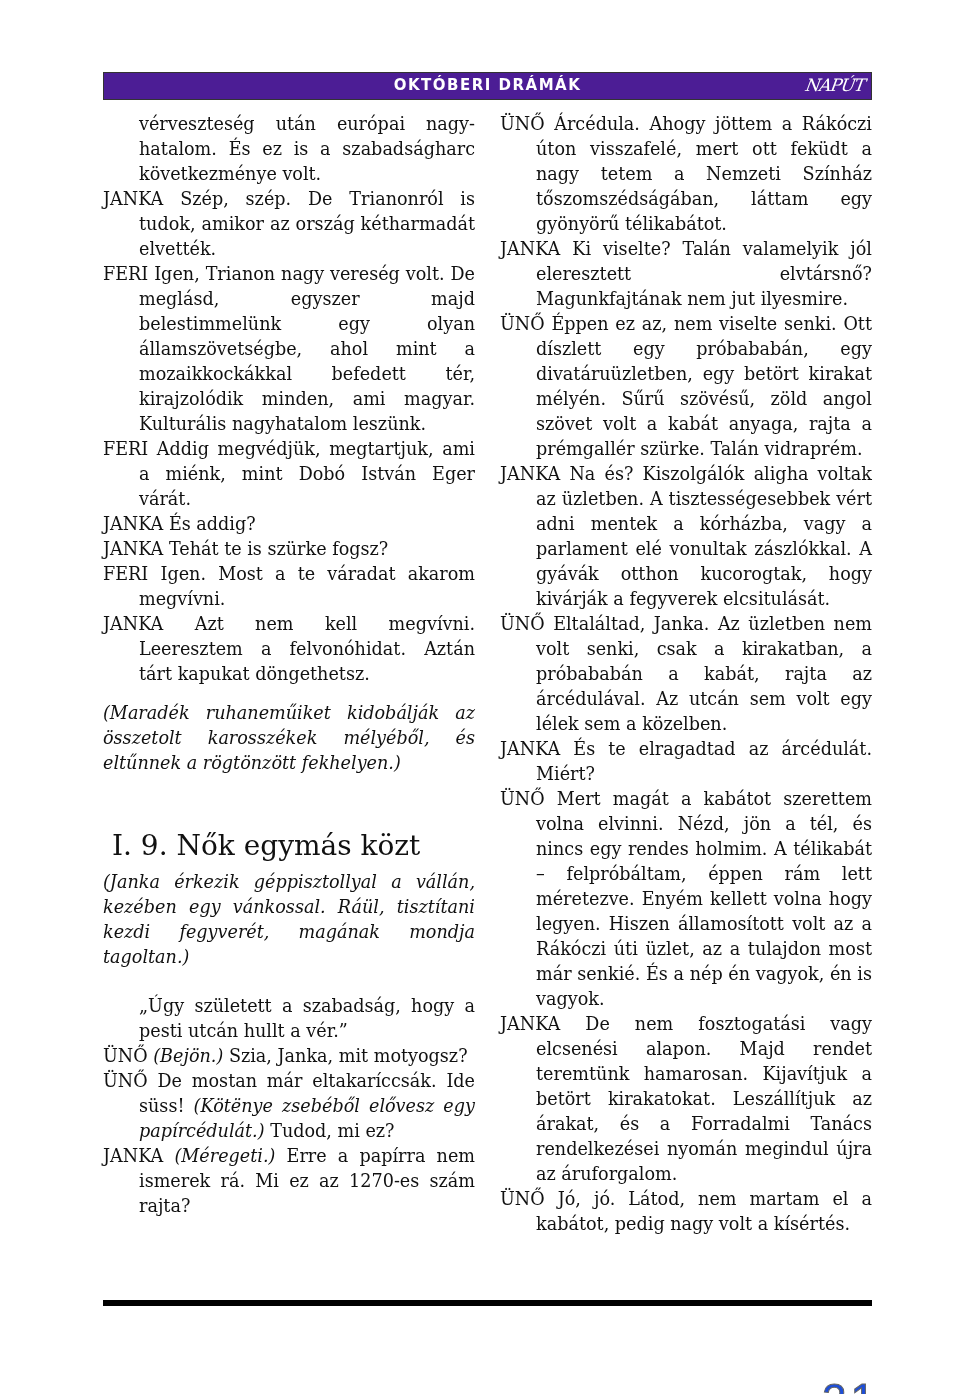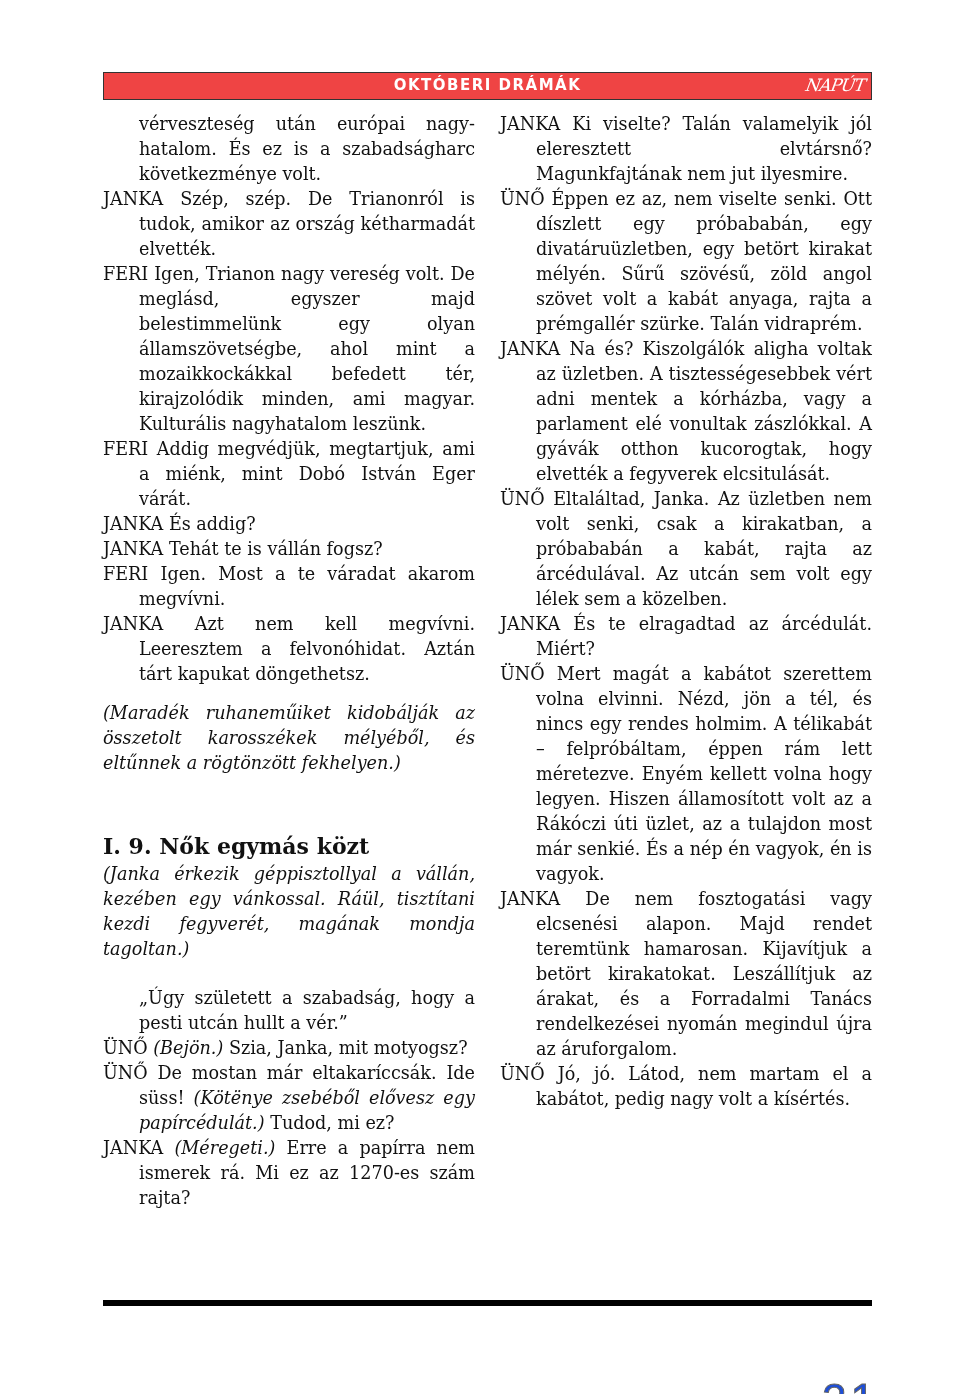--- a/index.html
+++ b/index.html
@@ -1,75 +1,76 @@
 <!DOCTYPE html>
 <html><head>
 <meta charset="utf-8">
 <style>
   html, body { margin: 0; padding: 0; background: #ffffff; }
   body { width: 975px; height: 1394px; position: relative; overflow: hidden;
          font-family: "DejaVu Serif", "Liberation Serif", serif; color: #111; }
   .header-bar { position: absolute; left: 103px; top: 72px; width: 769px; height: 28px;
-                background: #ef4444; border: 1px solid #333; box-sizing: border-box; }
+                background: #4c1d95; border: 1px solid #333; box-sizing: border-box; }
   .header-title { position: absolute; left: 0; right: 0; top: 3px; text-align: center;
                   color: #fff; font-family: "DejaVu Sans", sans-serif; font-weight: bold;
                   font-size: 15px; letter-spacing: 1.5px; }
   .header-logo { position: absolute; right: 6px; top: 2px; color: #fff;
                  font-family: "DejaVu Serif", serif; font-style: italic; font-size: 17px;
                  letter-spacing: -1px; transform: skewX(-10deg); }
   .col { position: absolute; top: 112px; width: 372px; font-size: 17.6px; line-height: 25px; }
   .col-left { left: 103px; }
   .col-right { left: 500px; }
   .speech { text-align: justify; padding-left: 36px; text-indent: -36px; margin: 0; hyphens: manual; }
   .speaker { font-variant: normal; letter-spacing: 0; }
   .stage { font-style: italic; }
   .stage-block { font-style: italic; text-align: justify; margin: 0; }
   .quote { padding-left: 36px; margin: 0; text-align: justify; }
-  .section-title { font-family: "DejaVu Serif", serif; font-weight: bold; font-size: 22px;
-                   margin: 0; line-height: 30px; }
+  .section-title { font-family: "DejaVu Serif", serif; font-weight: normal; font-size: 28px;
+                   margin: 9px; line-height: 30px; }
   .footer-rule { position: absolute; left: 103px; top: 1300px; width: 769px; height: 6px; background: #000; }
   .page-number { position: absolute; left: 822px; top: 1378px; font-family: Liberation Sans, sans-serif;
                  font-size: 44px; line-height: 44px; color: #1d4ed8; -webkit-text-stroke: 1px #666;
                  letter-spacing: 4px; }
 </style>
 </head>
 <body>
 
 <div class="header-bar">
   <div class="header-title">OKTÓBERI DRÁMÁK</div>
   <div class="header-logo">NAPÚT</div>
 </div>
 
 <div class="col col-left">
   <p class="speech" style="text-indent:0;"><span>vérveszteség után európai nagy-hatalom. És ez is a szabadságharc következménye volt.</span></p>
   <p class="speech"><span class="speaker">JANKA</span> <span>Szép, szép. De Trianonról is tudok, amikor az ország kétharmadát elvették.</span></p>
   <p class="speech"><span class="speaker">FERI</span> <span>Igen, Trianon nagy vereség volt. De meglásd, egyszer majd belestimmelünk egy olyan államszövetségbe, ahol mint a mozaikkockákkal befedett tér, kirajzolódik minden, ami magyar. Kulturális nagyhatalom leszünk.</span></p>
   <p class="speech"><span class="speaker">FERI</span> <span>Addig megvédjük, megtartjuk, ami a miénk, mint Dobó István Eger várát.</span></p>
   <p class="speech"><span class="speaker">JANKA</span> <span>És addig?</span></p>
-  <p class="speech"><span class="speaker">JANKA</span> <span>Tehát te is vállán fogsz?</span></p>
+  <p class="speech"><span class="speaker">JANKA</span> <span>Tehát te is szürke fogsz?</span></p>
   <p class="speech"><span class="speaker">FERI</span> <span>Igen. Most a te váradat akarom megvívni.</span></p>
   <p class="speech"><span class="speaker">JANKA</span> <span>Azt nem kell megvívni. Leeresztem a felvonóhidat. Aztán tárt kapukat döngethetsz.</span></p>
 
   <p class="stage-block" style="margin-top:14px;">(Maradék ruhaneműiket kidobálják az összetolt karosszékek mélyéből, és eltűnnek a rögtönzött fekhelyen.)</p>
 
   <h2 class="section-title" style="margin-top:55px;">I. 9. Nők egymás közt</h2>
 
   <p class="stage-block" style="margin-top:1px;">(Janka érkezik géppisztollyal a vállán, kezében egy vánkossal. Ráül, tisztítani kezdi fegyverét, magának mondja tagoltan.)</p>
 
   <p class="quote" style="margin-top:24px;">„Úgy született a szabadság, hogy a pesti utcán hullt a vér.”</p>
 
   <p class="speech"><span class="speaker">ÜNŐ</span> <span class="stage">(Bejön.)</span> <span>Szia, Janka, mit motyogsz?</span></p>
   <p class="speech"><span class="speaker">ÜNŐ</span> <span>De mostan már eltakaríccsák. Ide süss!</span> <span class="stage">(Kötënye zsebéből elővesz egy papírcédulát.)</span> <span>Tudod, mi ez?</span></p>
   <p class="speech"><span class="speaker">JANKA</span> <span class="stage">(Méregeti.)</span> <span>Erre a papírra nem ismerek rá. Mi ez az 1270-es szám rajta?</span></p>
 </div>
 
 <div class="col col-right">
+  <p class="speech"><span class="speaker">ÜNŐ</span> <span>Árcédula. Ahogy jöttem a Rákóczi úton visszafelé, mert ott feküdt a nagy tetem a Nemzeti Színház tőszomszédságában, láttam egy gyönyörű télikabátot.</span></p>
   <p class="speech"><span class="speaker">JANKA</span> <span>Ki viselte? Talán valamelyik jól eleresztett elvtársnő? Magunkfajtának nem jut ilyesmire.</span></p>
   <p class="speech"><span class="speaker">ÜNŐ</span> <span>Éppen ez az, nem viselte senki. Ott díszlett egy próbababán, egy divatáruüzletben, egy betört kirakat mélyén. Sűrű szövésű, zöld angol szövet volt a kabát anyaga, rajta a prémgallér szürke. Talán vidraprém.</span></p>
-  <p class="speech"><span class="speaker">JANKA</span> <span>Na és? Kiszolgálók aligha voltak az üzletben. A tisztességesebbek vért adni mentek a kórházba, vagy a parlament elé vonultak zászlókkal. A gyávák otthon kucorogtak, hogy elvették a fegyverek elcsitulását.</span></p>
+  <p class="speech"><span class="speaker">JANKA</span> <span>Na és? Kiszolgálók aligha voltak az üzletben. A tisztességesebbek vért adni mentek a kórházba, vagy a parlament elé vonultak zászlókkal. A gyávák otthon kucorogtak, hogy kivárják a fegyverek elcsitulását.</span></p>
   <p class="speech"><span class="speaker">ÜNŐ</span> <span>Eltaláltad, Janka. Az üzletben nem volt senki, csak a kirakatban, a próbababán a kabát, rajta az árcédulával. Az utcán sem volt egy lélek sem a közelben.</span></p>
   <p class="speech"><span class="speaker">JANKA</span> <span>És te elragadtad az árcédulát. Miért?</span></p>
   <p class="speech"><span class="speaker">ÜNŐ</span> <span>Mert magát a kabátot szerettem volna elvinni. Nézd, jön a tél, és nincs egy rendes holmim. A télikabát – felpróbáltam, éppen rám lett méretezve. Enyém kellett volna hogy legyen. Hiszen államosított volt az a Rákóczi úti üzlet, az a tulajdon most már senkié. És a nép én vagyok, én is vagyok.</span></p>
   <p class="speech"><span class="speaker">JANKA</span> <span>De nem fosztogatási vagy elcsenési alapon. Majd rendet teremtünk hamarosan. Kijavítjuk a betört kirakatokat. Leszállítjuk az árakat, és a Forradalmi Tanács rendelkezései nyomán megindul újra az áruforgalom.</span></p>
   <p class="speech"><span class="speaker">ÜNŐ</span> <span>Jó, jó. Látod, nem martam el a kabátot, pedig nagy volt a kísértés.</span></p>
 </div>
 
 <div class="footer-rule"></div>
 <div class="page-number">21</div>
 

